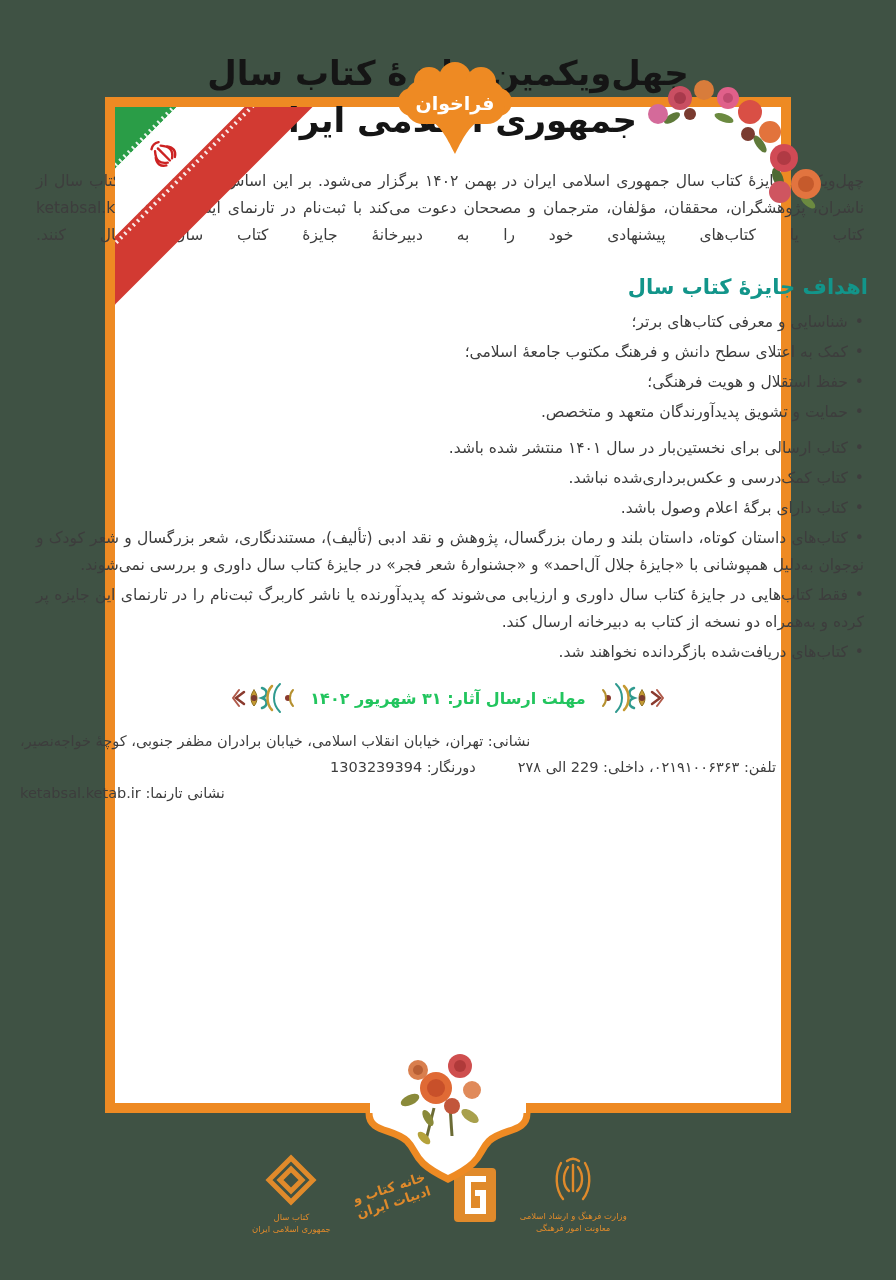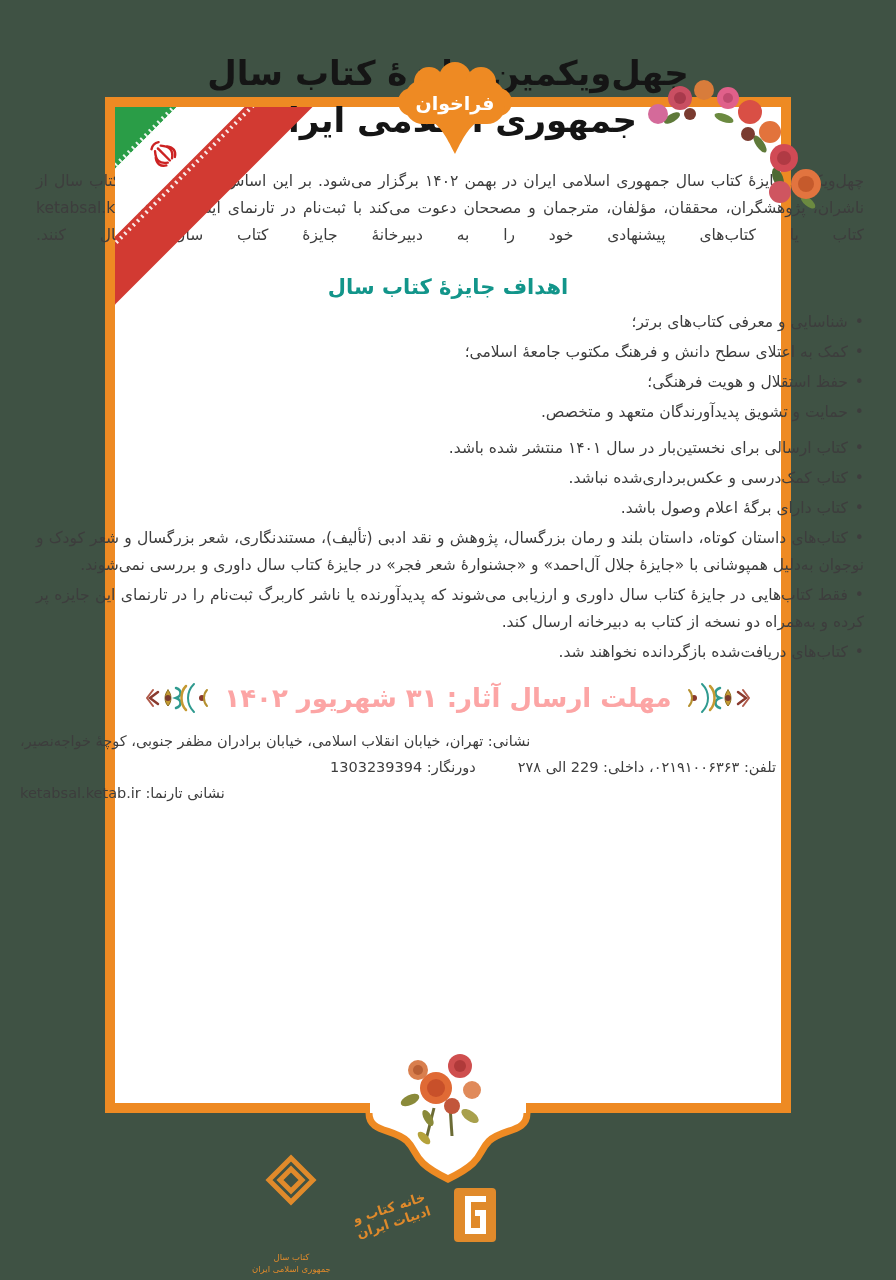--- a/index.html
+++ b/index.html
@@ -25,49 +25,49 @@
   .flowers-tr{ position:absolute; left:628px; top:74px; z-index:7; }
 
   
   .title{ margin:50px 30px 0; text-align:center; color:#151515;
           font-size:34px; line-height:47px; font-weight:bold; }
   .title div{ letter-spacing:-0.5px; }
 
   .intro{ margin:24px 32px 0 36px; font-size:15.5px; line-height:27px;
           color:#3d3d3d; text-align:justify; text-align-last:justify; }
 
-  .section-h{ margin:26px 48px 0; font-size:21px; font-weight:bold; color:#12958a;text-align:center; }
+  .section-h{ margin:26px 28px 0; font-size:21px; font-weight:bold; color:#12958a; }
 
   ul.goals{ margin:8px 32px 0 36px; padding:0; list-style:none;
             font-size:15.5px; line-height:30px; color:#3d3d3d; }
   ul.conditions{ margin:8px 32px 0 36px; padding:0; list-style:none;
             font-size:15.5px; line-height:27px; color:#3d3d3d;
             text-align:justify; text-align-last:right; }
   ul.conditions li{ margin-bottom:3px; }
   ul li::before{ content:"•"; margin-left:7px; color:#3d3d3d; }
 
   .deadline-row{ margin-top:14px; display:flex; align-items:center;
                  justify-content:center; gap:12px; }
-  .deadline-text{ font-size:26px; font-weight:bold; color:#fca5a5; }
+  .deadline-text{ font-size:16px; font-weight:bold; color:#22c55e; }
 
   .contact{ margin:12px 120px 0 20px; text-align:left;
             font-size:14.5px; line-height:26px; color:#3d3d3d; }
   .contact div{ white-space:nowrap; }
   .phone-row{ display:flex; gap:42px; }
 
   
   .ogee{ position:absolute; left:363px; top:1101px; z-index:4; }
   .bouquet{ position:absolute; left:388px; top:1048px; z-index:5; }
 
   
   .footer-logos{ position:absolute; left:252px; top:1154px; width:400px;
                  display:flex; align-items:center; gap:22px; direction:ltr; }
   .logo-block{ display:flex; flex-direction:column; align-items:center; gap:5px; }
   .logo-caption{ color:#e08a2b; font-size:8.5px; line-height:12px;
-                 text-align:center; direction:rtl; white-space:nowrap;margin-top:40px; }
+                 text-align:center; direction:rtl; white-space:nowrap; }
   .wordmark{ transform:rotate(-18deg); color:#e08a2b; font-weight:bold;
              font-size:13px; line-height:15px; text-align:center;
              direction:rtl; white-space:nowrap; }
 </style>
 </head>
 <body>
 
 <div class="page">
 
   <div class="card"></div>
@@ -240,15 +240,31 @@
       </div>
     </div>
 
     <div class="logo-block">
       <svg width="46" height="58" viewBox="0 0 46 58">
         <rect x="2" y="2" width="42" height="54" rx="4" fill="#e08a2b"></rect>
         <path d="M34,13 L16,13 L16,45 L31,45 L31,27 L23,27" stroke="#ffffff" stroke-width="6" fill="none"></path>
       </svg>
     </div>
 
+    <div class="logo-block">
+      <svg width="44" height="50" viewBox="0 0 44 50">
+        <g stroke="#e08a2b" fill="none" stroke-width="2.4" stroke-linecap="round">
+          <path d="M10,8 C4,18 4,34 12,44"></path>
+          <path d="M34,8 C40,18 40,34 32,44"></path>
+          <path d="M22,10 L22,36"></path>
+          <path d="M17,12 C11,20 12,31 18,36"></path>
+          <path d="M27,12 C33,20 32,31 26,36"></path>
+          <path d="M16,6 C20,3 24,3 28,6"></path>
+        </g>
+      </svg>
+      <div class="logo-caption">
+        <div>وزارت فرهنگ و ارشاد اسلامی</div>
+        <div>معاونت امور فرهنگی</div>
+      </div>
+    </div>
 
   </div>
 </div>
 
 </body></html>

